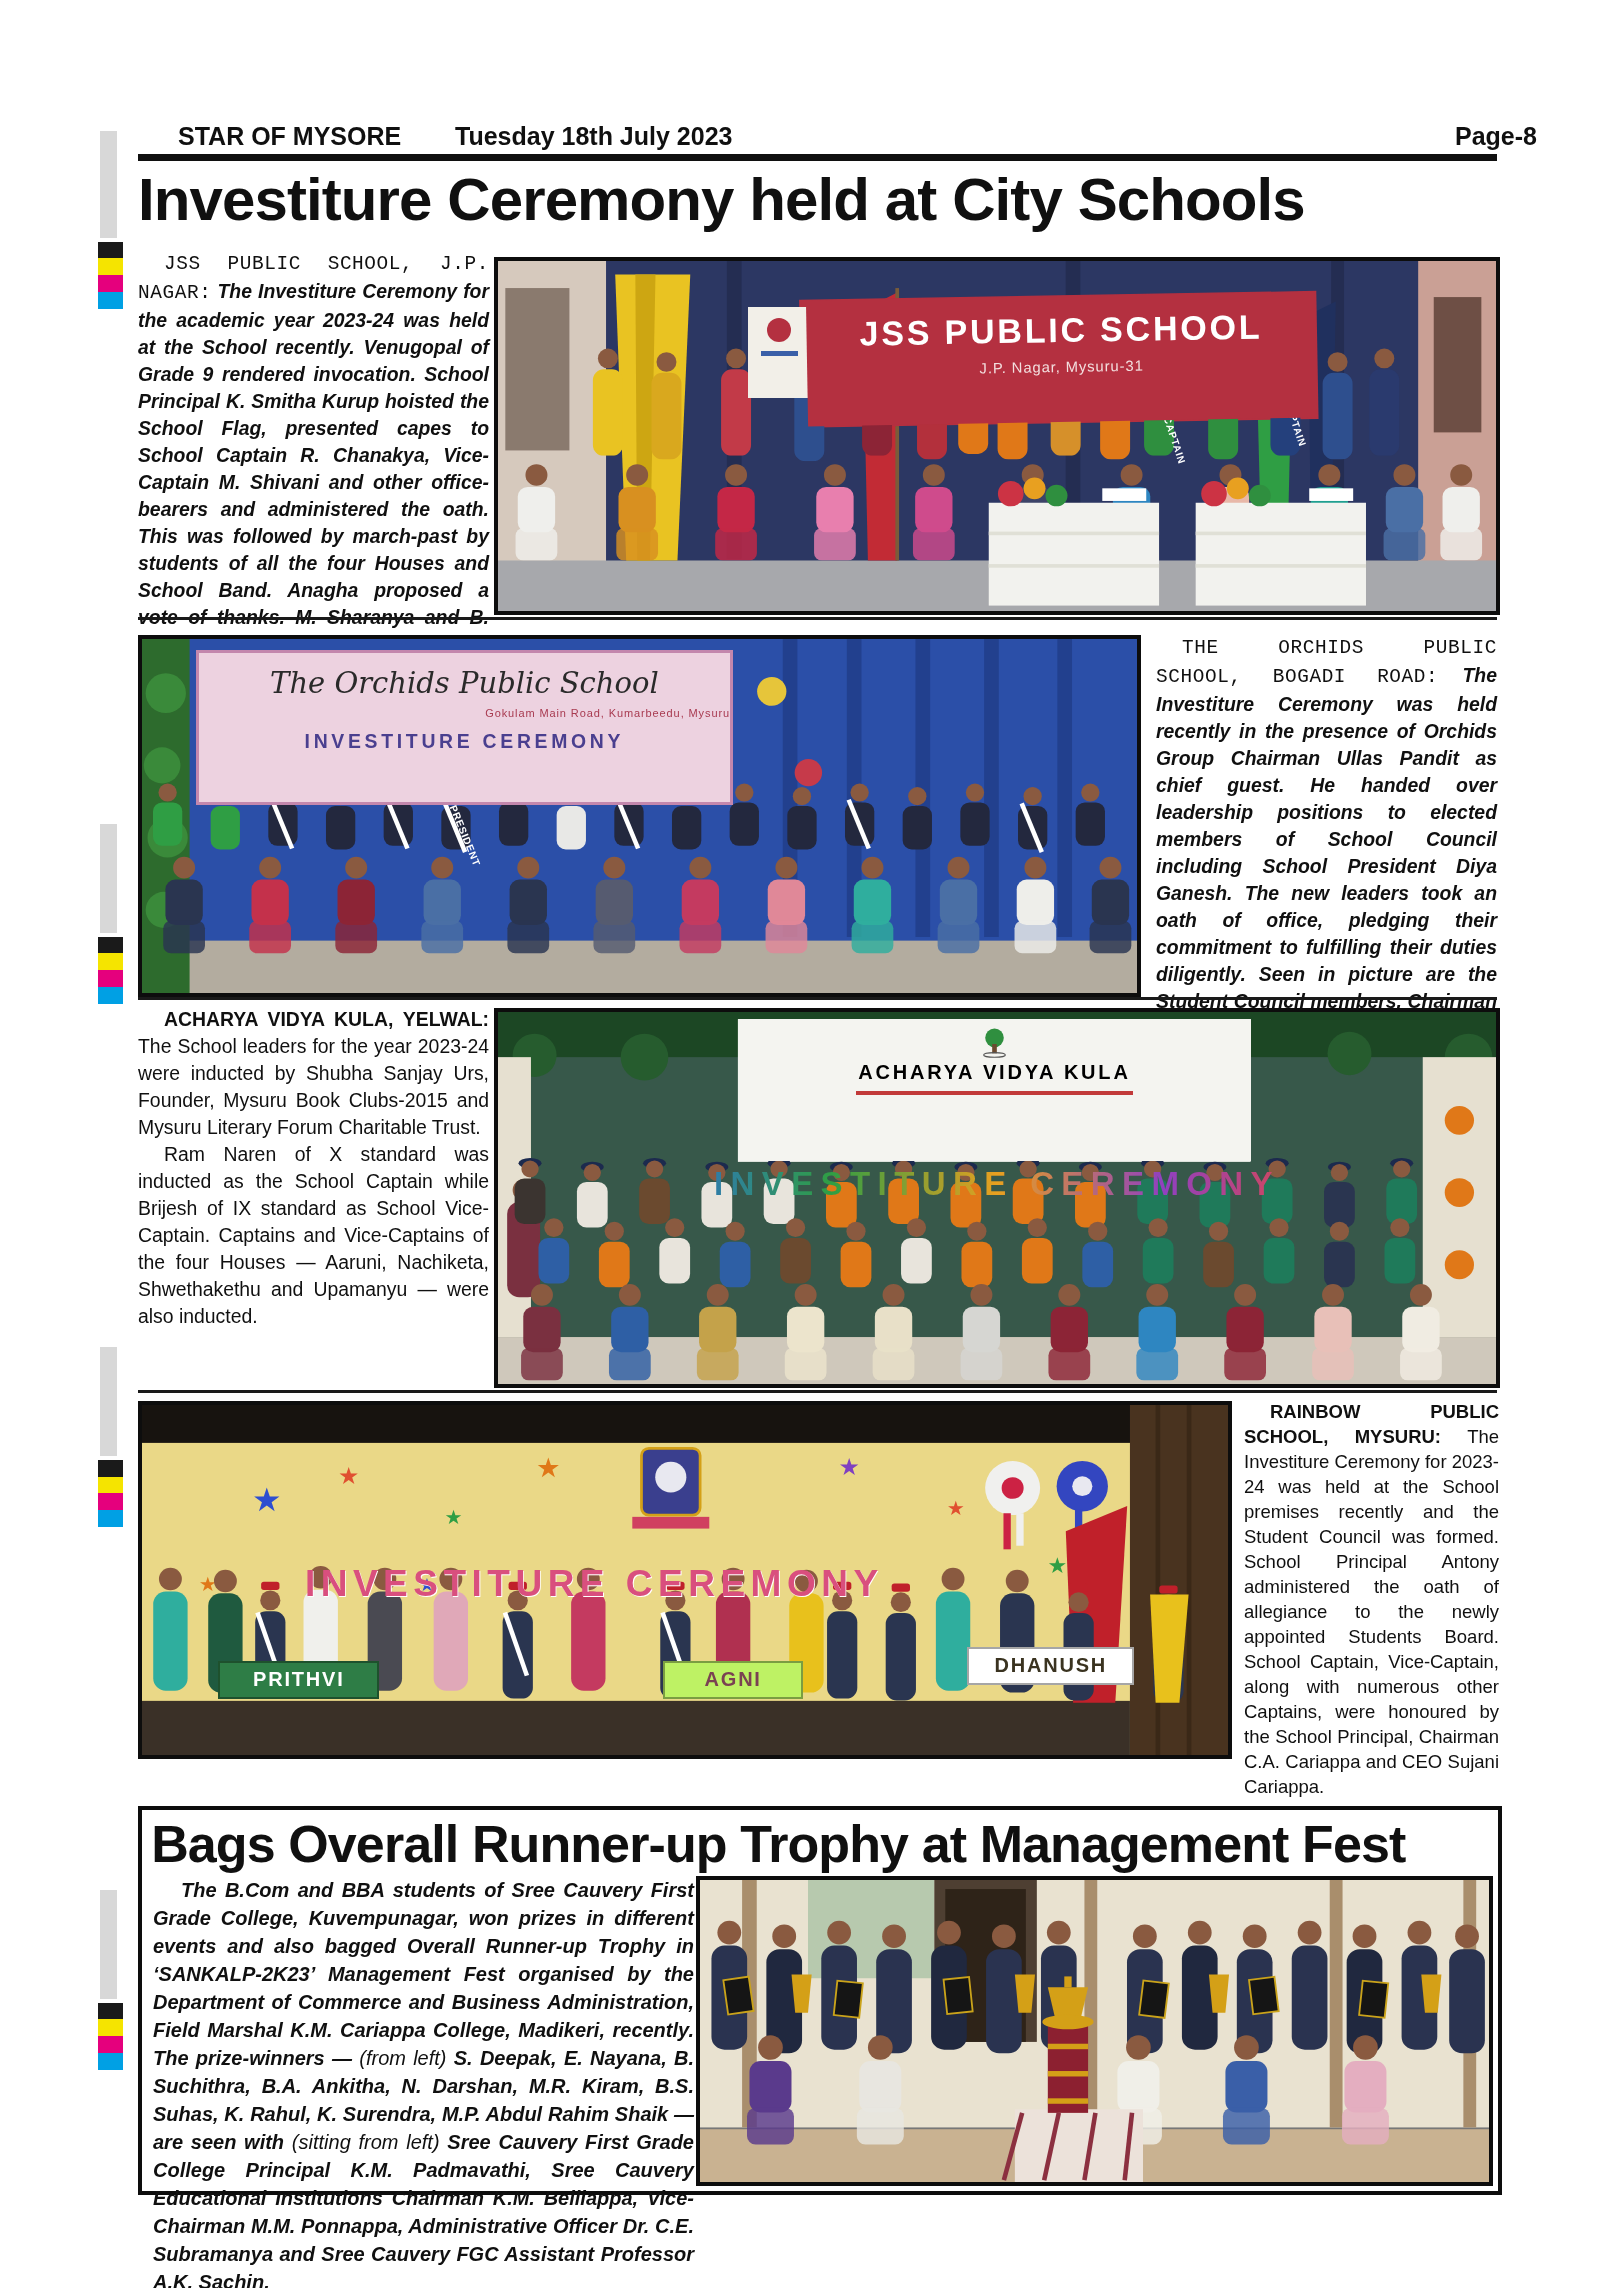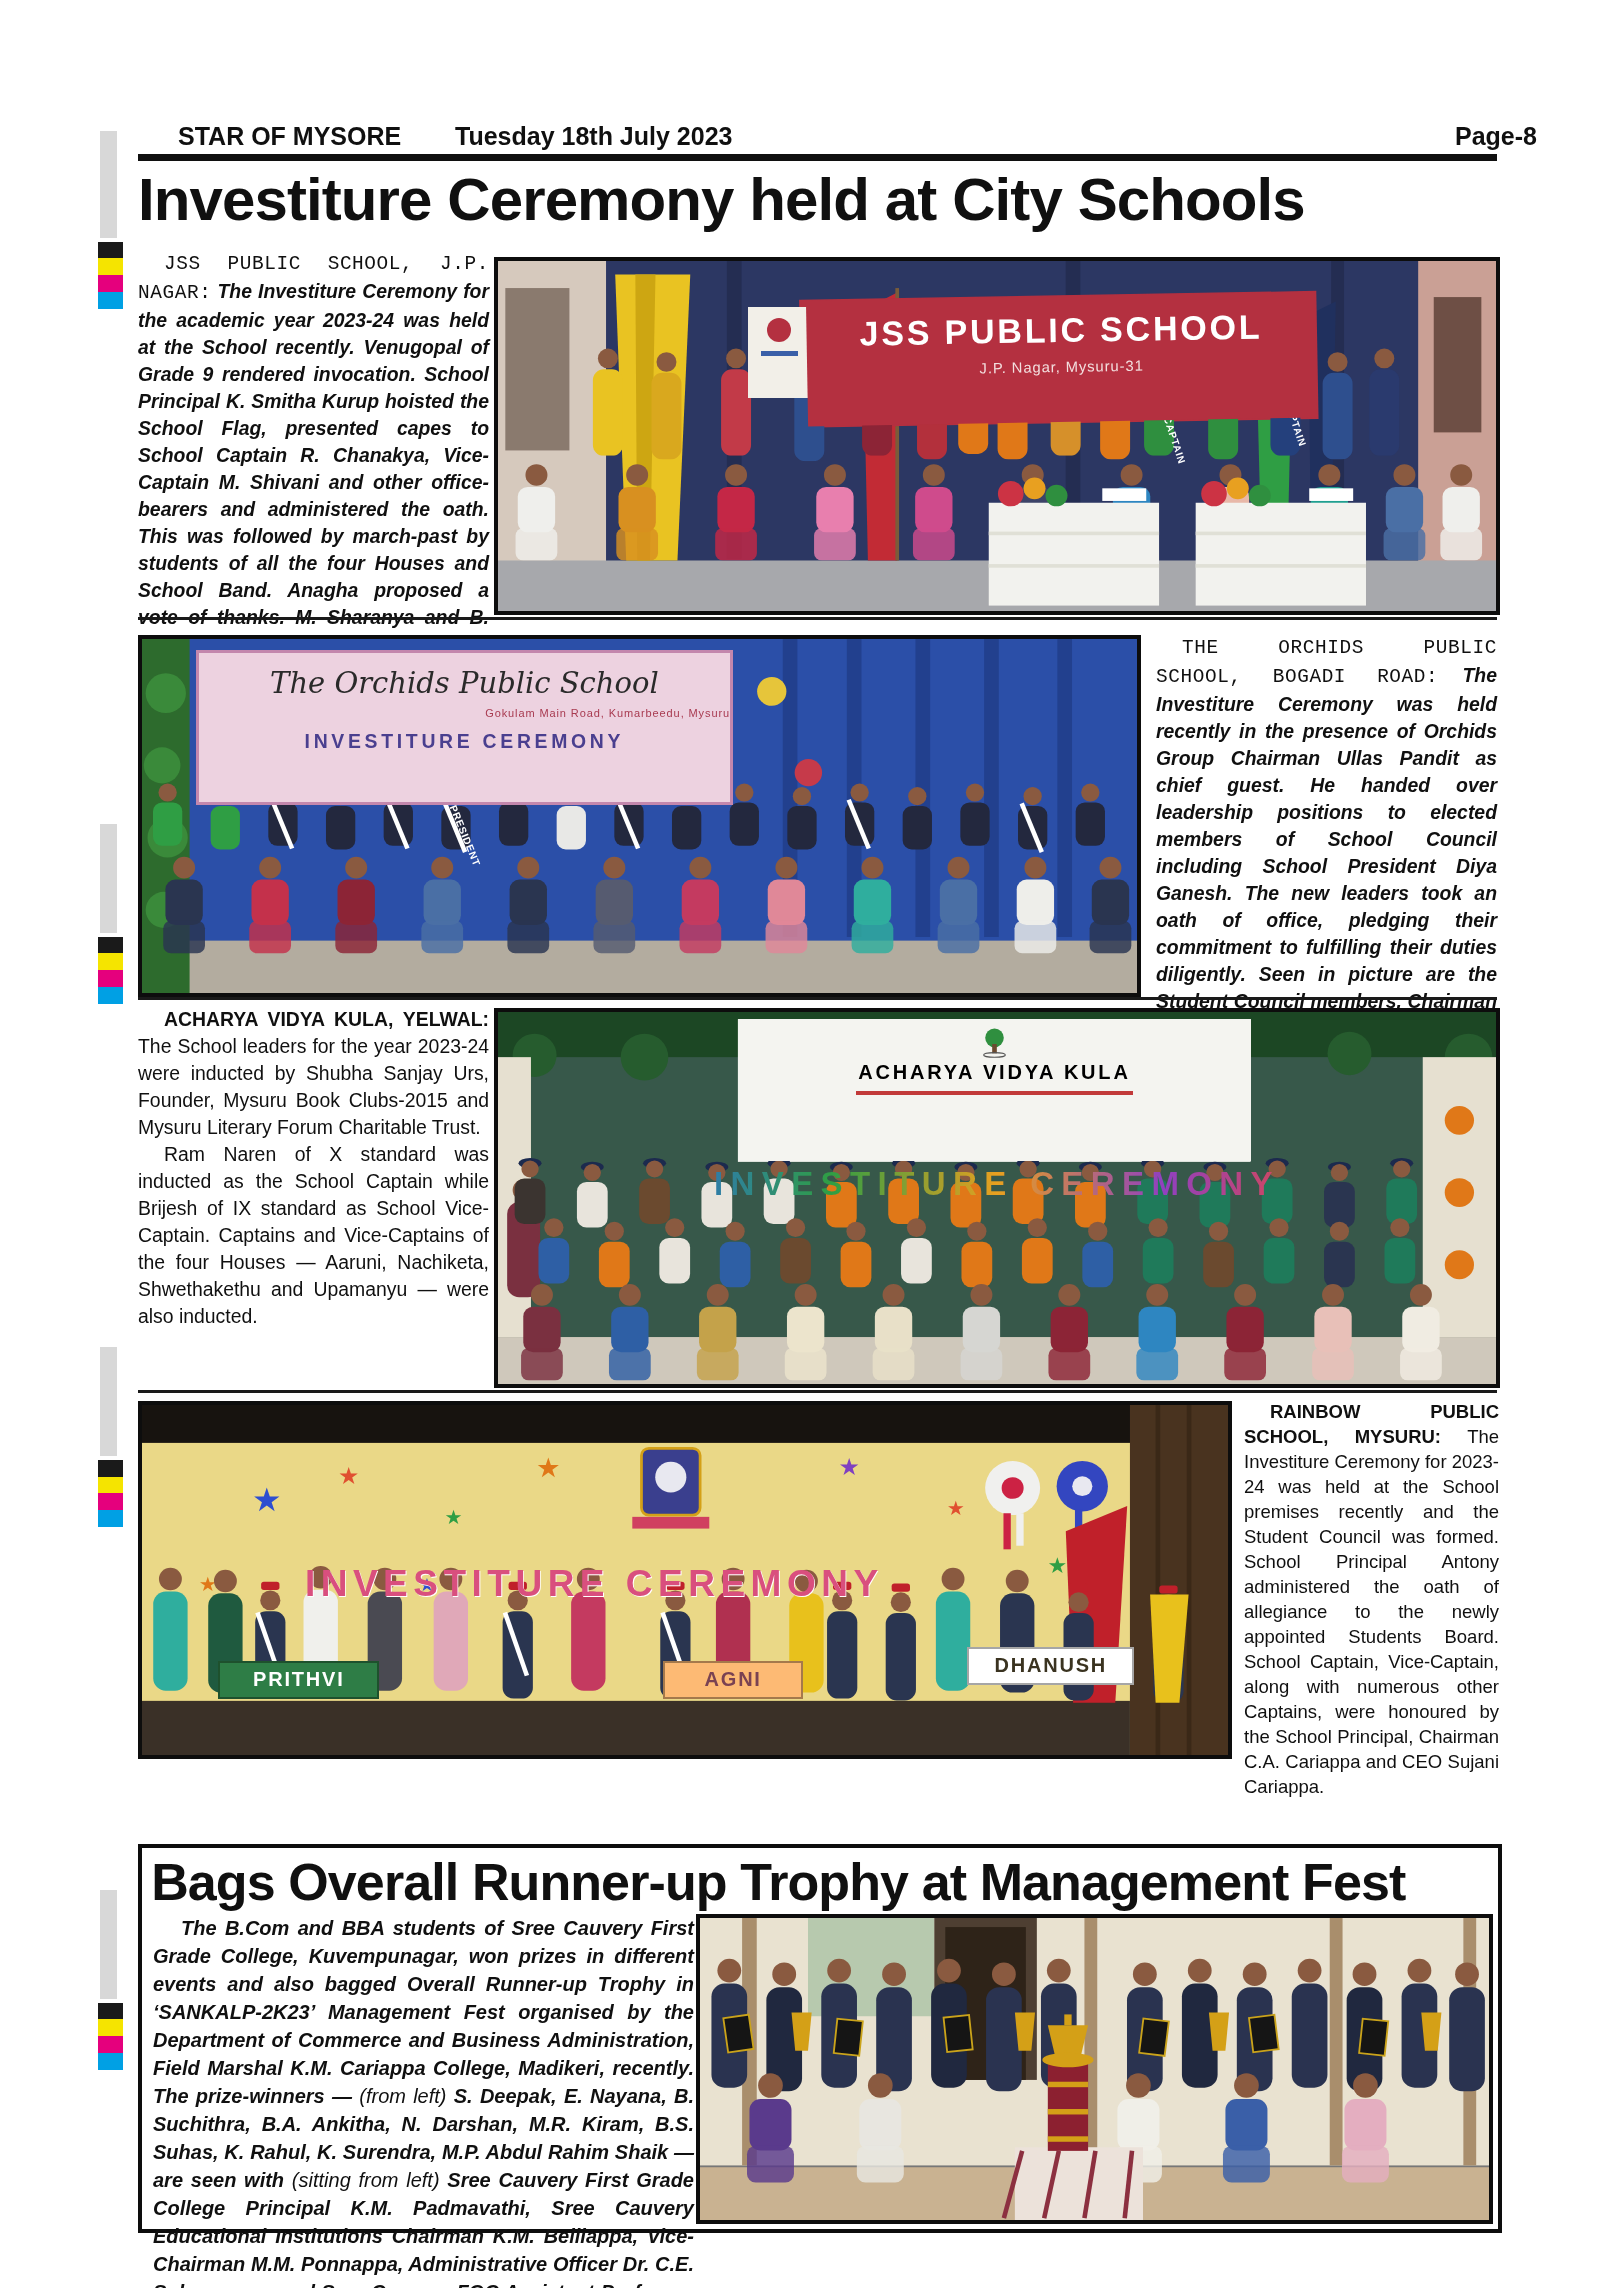--- a/index.html
+++ b/index.html
@@ -46,21 +46,21 @@
   .avk-banner .t2{width:54%;height:3.7px;background:#c23a3a;margin:7.4px auto 0;}
   .avk-letters{left:0;top:41%;width:100%;text-align:center;font-size:33px;font-weight:bold;letter-spacing:7.4px;
      background:linear-gradient(90deg,#e84a3a,#2e6fd0,#2f9e44,#e8a020,#9040c0,#e84a3a,#20a090);
      -webkit-background-clip:text;background-clip:text;color:transparent;}
   
   .rb-title{left:15%;top:45%;font-size:37px;font-weight:bold;color:#d94f7e;letter-spacing:5.5px;
             text-shadow:0.9px 0.9px 0 #fff;}
   .board{position:absolute;text-align:center;font-weight:bold;font-size:20px;letter-spacing:1.8px;
          padding:5.5px 0;border:2.8px solid rgba(0,0,0,.35);}
   
-  .bbox{position:absolute;left:138px;top:1844px;width:1364px;height:389px;border:4.6px solid #0d0d0d;
+  .bbox{position:absolute;left:138px;top:1806px;width:1364px;height:389px;border:4.6px solid #0d0d0d;
         box-sizing:border-box;}
   .bhead{position:absolute;left:9.2px;top:3.7px;width:1336px;font-weight:bold;font-size:52px;
          letter-spacing:-0.9px;white-space:nowrap;}
   .btext{position:absolute;left:11px;top:66px;width:541px;text-align:justify;
          font-size:20px;line-height:28px;}
   .btext p{margin:0;text-indent:28px;}
   
   .regbar{position:absolute;left:100px;width:16.6px;background:#d8d8d8;}
   .regblk{position:absolute;left:98px;width:25px;height:16.6px;}
   .sash-label{font-size:11px;fill:#fff;font-weight:bold;letter-spacing:1px;}
@@ -403,21 +403,21 @@
       <rect x="818" y="198" width="20" height="9" rx="3" fill="#c0202a"></rect>
       <rect x="1012" y="198" width="20" height="9" rx="3" fill="#c0202a"></rect>
       <rect x="1110" y="200" width="20" height="9" rx="3" fill="#c0202a"></rect>
       <line x1="126" y1="230" x2="150" y2="300" stroke="#fff" stroke-width="5"></line>
       <line x1="396" y1="230" x2="420" y2="300" stroke="#fff" stroke-width="5"></line>
       <line x1="568" y1="230" x2="592" y2="300" stroke="#fff" stroke-width="5"></line>
       <polygon points="1100,210 1142,210 1132,330 1106,330" fill="#e8c11c"></polygon>
     </svg>
     <div class="ovl rb-title">INVESTITURE CEREMONY</div>
     <div class="board" style="left:7%;top:73%;width:14.5%;background:#2e7d46;color:#fff">PRITHVI</div>
-    <div class="board" style="left:48%;top:73%;width:12.5%;background:#fdba74;color:#7a4252">AGNI</div>
+    <div class="board" style="left:48%;top:73%;width:12.5%;background:#bef264;color:#7a4252">AGNI</div>
     <div class="board" style="left:76%;top:69%;width:15%;background:#ffffff;color:#3a3320">DHANUSH</div>
   </div>
 
   <div class="col" style="left:1244px;top:1399px;width:255px;font-size:18.5px;line-height:25px">
     <p><span class="leadb">RAINBOW PUBLIC SCHOOL, MYSURU:</span> <span>The Investiture Ceremony for 2023-24 was held at the School premises recently and the Student Council was formed. School Principal Antony administered the oath of allegiance to the newly appointed Students Board. School Captain, Vice-Captain, along with numerous other Captains, were honoured by the School Principal, Chairman C.A. Cariappa and CEO Sujani Cariappa.</span></p>
   </div>
 
   <div class="bbox">
     <div class="bhead">Bags Overall Runner-up Trophy at Management Fest</div>
     <div class="btext">

